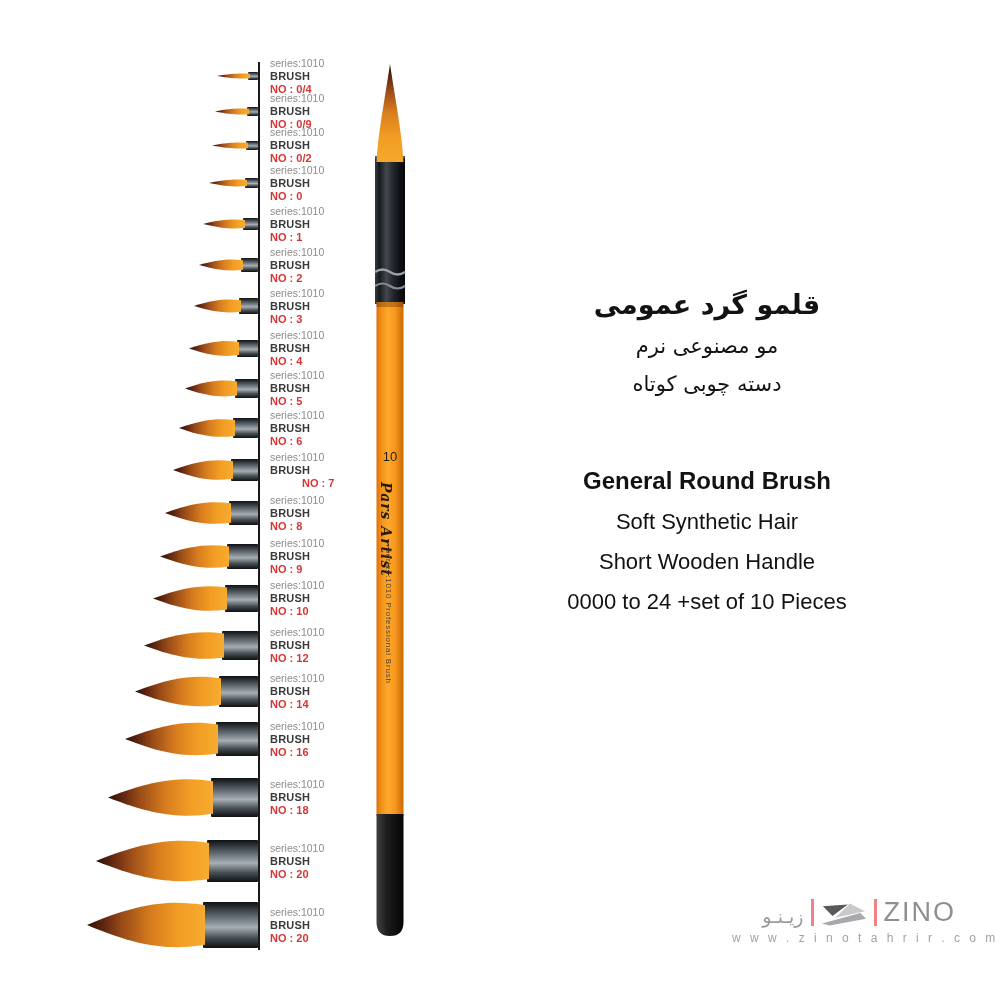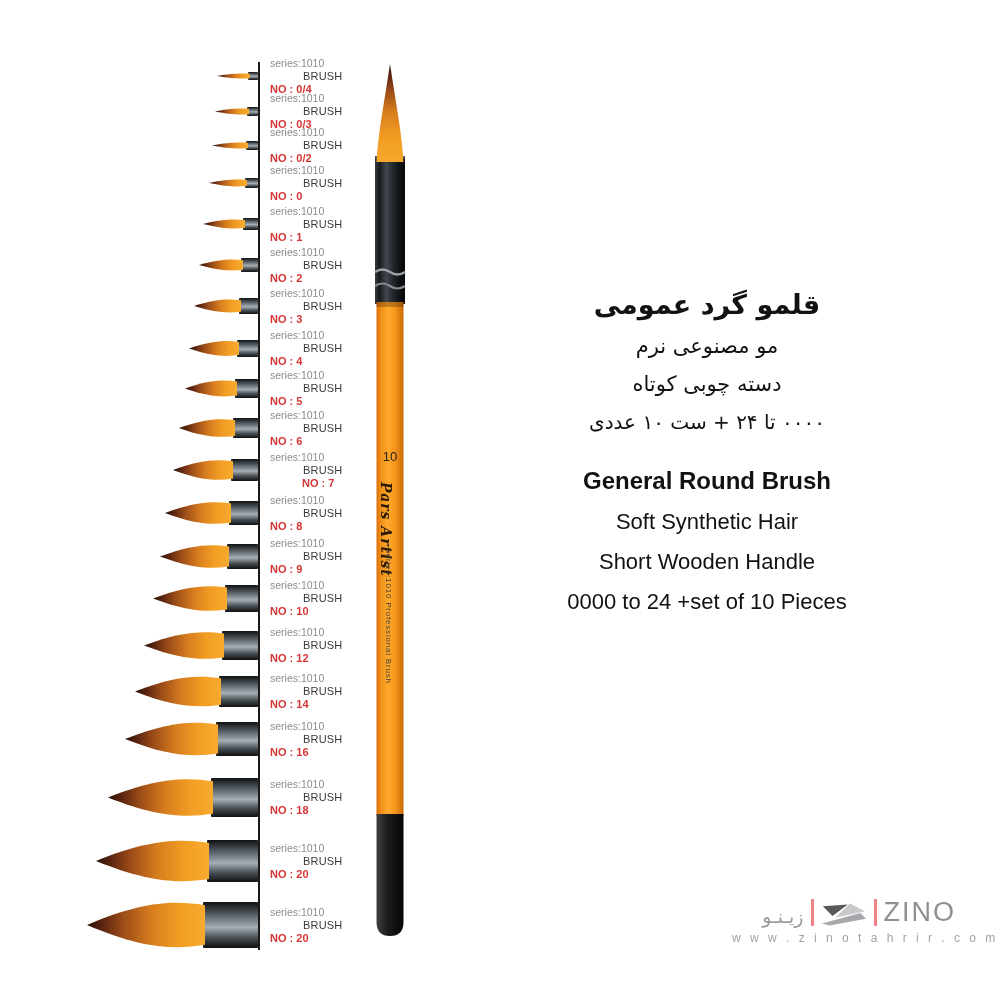--- a/index.html
+++ b/index.html
@@ -4,21 +4,21 @@
 <style>
   html,body{margin:0;padding:0;background:#fff;}
   .canvas{position:relative;width:1000px;height:1000px;background:#ffffff;overflow:hidden;
           font-family:"Liberation Sans",sans-serif;}
   
   #brush-rows{position:absolute;inset:0;}
   .brush-row{position:absolute;left:0;width:350px;height:0;}
   .brush-thumb{position:absolute;}
   .brush-label{position:absolute;left:270px;top:0;font-size:11px;line-height:13px;}
   .lab-series{font-size:10.5px;}
-  .lab-name{font-weight:normal;letter-spacing:.2px;margin-left:33px;}
+  .lab-name{font-weight:bold;letter-spacing:.2px;}
   .lab-no{font-weight:bold;}
   .divider{position:absolute;left:258px;top:62px;width:2px;height:888px;background:var(--divider,#1a1a1a);}
   
   .main-brush{position:absolute;left:367px;top:60px;}
   .size-label{position:absolute;left:367px;top:449px;width:46px;text-align:center;
               font-size:13px;color:#26201a;}
   .brand-script{position:absolute;left:378px;top:482px;writing-mode:vertical-rl;
                 font-family:"DejaVu Serif",serif;font-style:italic;font-weight:bold;
                 font-size:14px;letter-spacing:1px;color:#2b1a08;}
   .handle-details{position:absolute;left:384px;top:549px;writing-mode:vertical-rl;
@@ -110,21 +110,21 @@
         </div>
       </div>
       <div class="brush-row" style="top: 92px;">
         <svg width="43" height="11" class="brush-thumb" style="left: 215px; top: 13.5px;">
           <rect x="32" y="1" width="11" height="9" rx="1" fill="url(#ferruleGradV)"></rect>
           <path d="M0 5.5 C 14.85 2.5 23.759999999999998 2.1399999999999997 34 2.86 L 34 8.14 C 23.759999999999998 8.86 14.85 8.5 0 5.5 Z" fill="url(#bristleGradH)"></path>
         </svg>
         <div class="brush-label">
           <div class="lab-series" style="color: rgb(140, 140, 140);">series:1010</div>
           <div class="lab-name" style="color: rgb(58, 58, 58);">BRUSH</div>
-          <div class="lab-no" style="color: rgb(214, 53, 53);">NO : 0/3</div>
+          <div class="lab-no" style="color: rgb(214, 53, 53);">NO : 0/9</div>
         </div>
       </div>
       <div class="brush-row" style="top: 126px;">
         <svg width="46" height="11" class="brush-thumb" style="left: 212px; top: 13.5px;">
           <rect x="34" y="1" width="12" height="9" rx="1" fill="url(#ferruleGradV)"></rect>
           <path d="M0 5.5 C 15.75 2.5 25.2 2.1399999999999997 36 2.86 L 36 8.14 C 25.2 8.86 15.75 8.5 0 5.5 Z" fill="url(#bristleGradH)"></path>
         </svg>
         <div class="brush-label">
           <div class="lab-series" style="color: rgb(140, 140, 140);">series:1010</div>
           <div class="lab-name" style="color: rgb(58, 58, 58);">BRUSH</div>
@@ -331,21 +331,20 @@
     <rect x="9.5" y="242" width="27" height="5" fill="rgba(60,20,0,0.3)"></rect>
     <path d="M9.5,754 h27 v108 q0,14 -13.5,14 q-13.5,0 -13.5,-14 z" fill="url(#tipGradH)"></path>
   </svg>
   <div class="size-label">10</div>
   <div class="brand-script">Pars Artist</div>
   <div class="handle-details">series:1010   Professional Brush</div>
 
   <div id="fa-title" class="desc-line fa">قلمو گرد عمومی</div>
   <div id="fa-l0" class="desc-line fa">مو مصنوعی نرم</div>
   <div id="fa-l1" class="desc-line fa">دسته چوبی کوتاه</div>
-  <div id="fa-l2" class="desc-line fa">۰۰۰۰ تا ۲۴ + ست ۱۰ عددی</div>
   <div id="en-title" class="desc-line">General Round Brush</div>
   <div id="en-l0" class="desc-line">Soft Synthetic Hair</div>
   <div id="en-l1" class="desc-line">Short Wooden Handle</div>
   <div id="en-l2" class="desc-line">0000 to 24 +set of 10 Pieces</div>
 
   <div class="footer">
     <div class="logo-row">
       <span class="brand-fa">زیـنـو</span>
       <span class="bar"></span>
       <svg width="46" height="24" viewBox="0 0 48 24">

